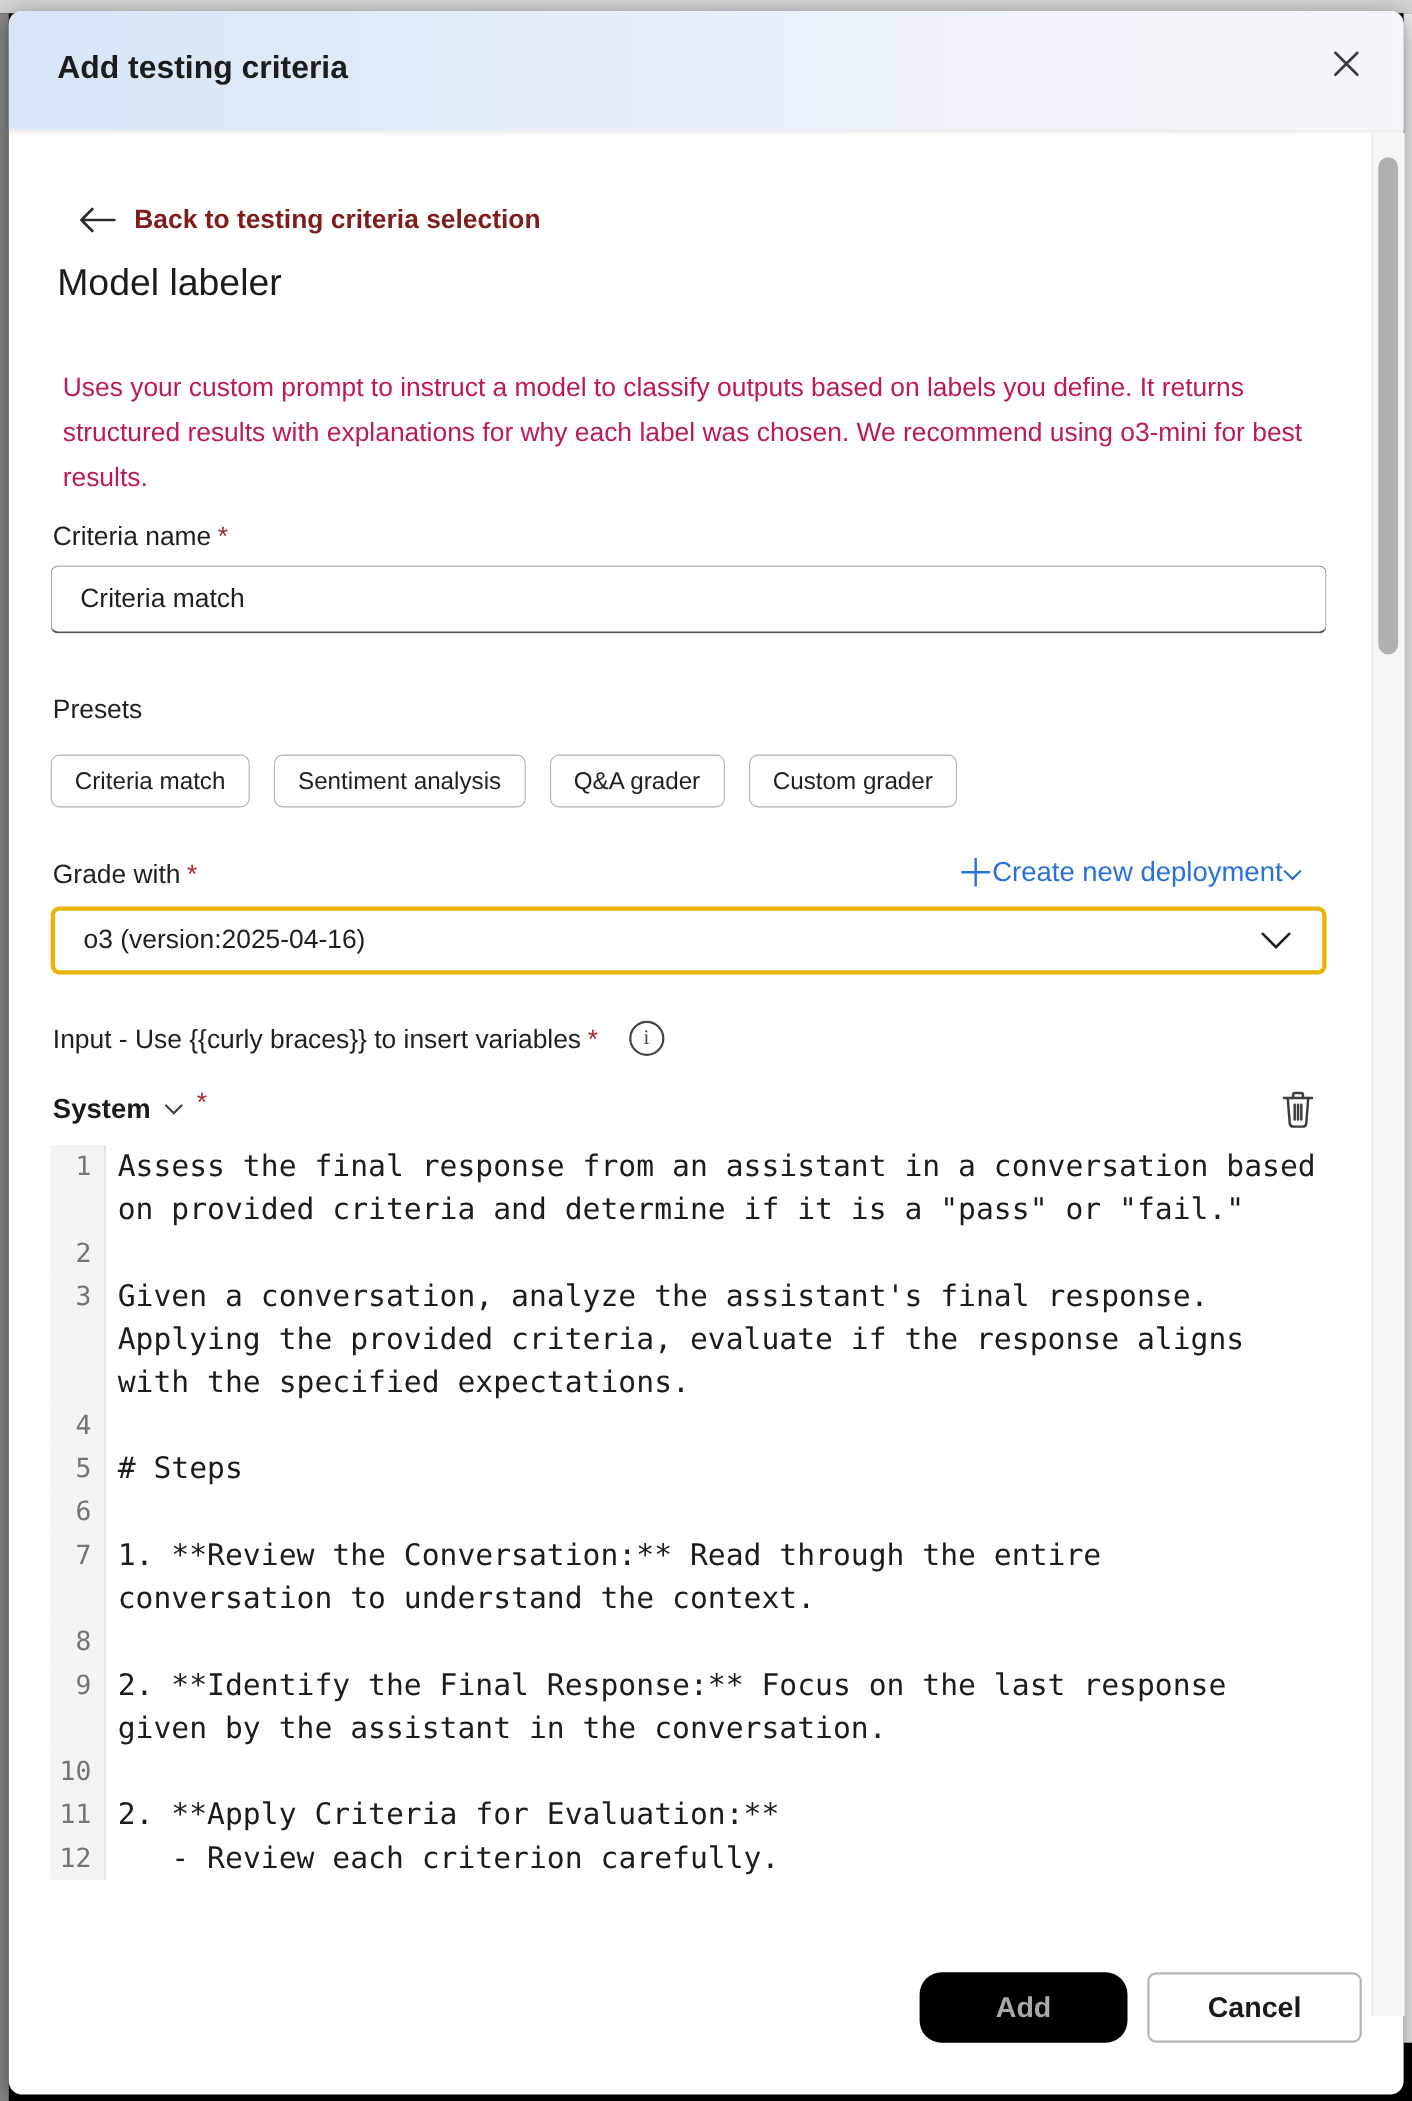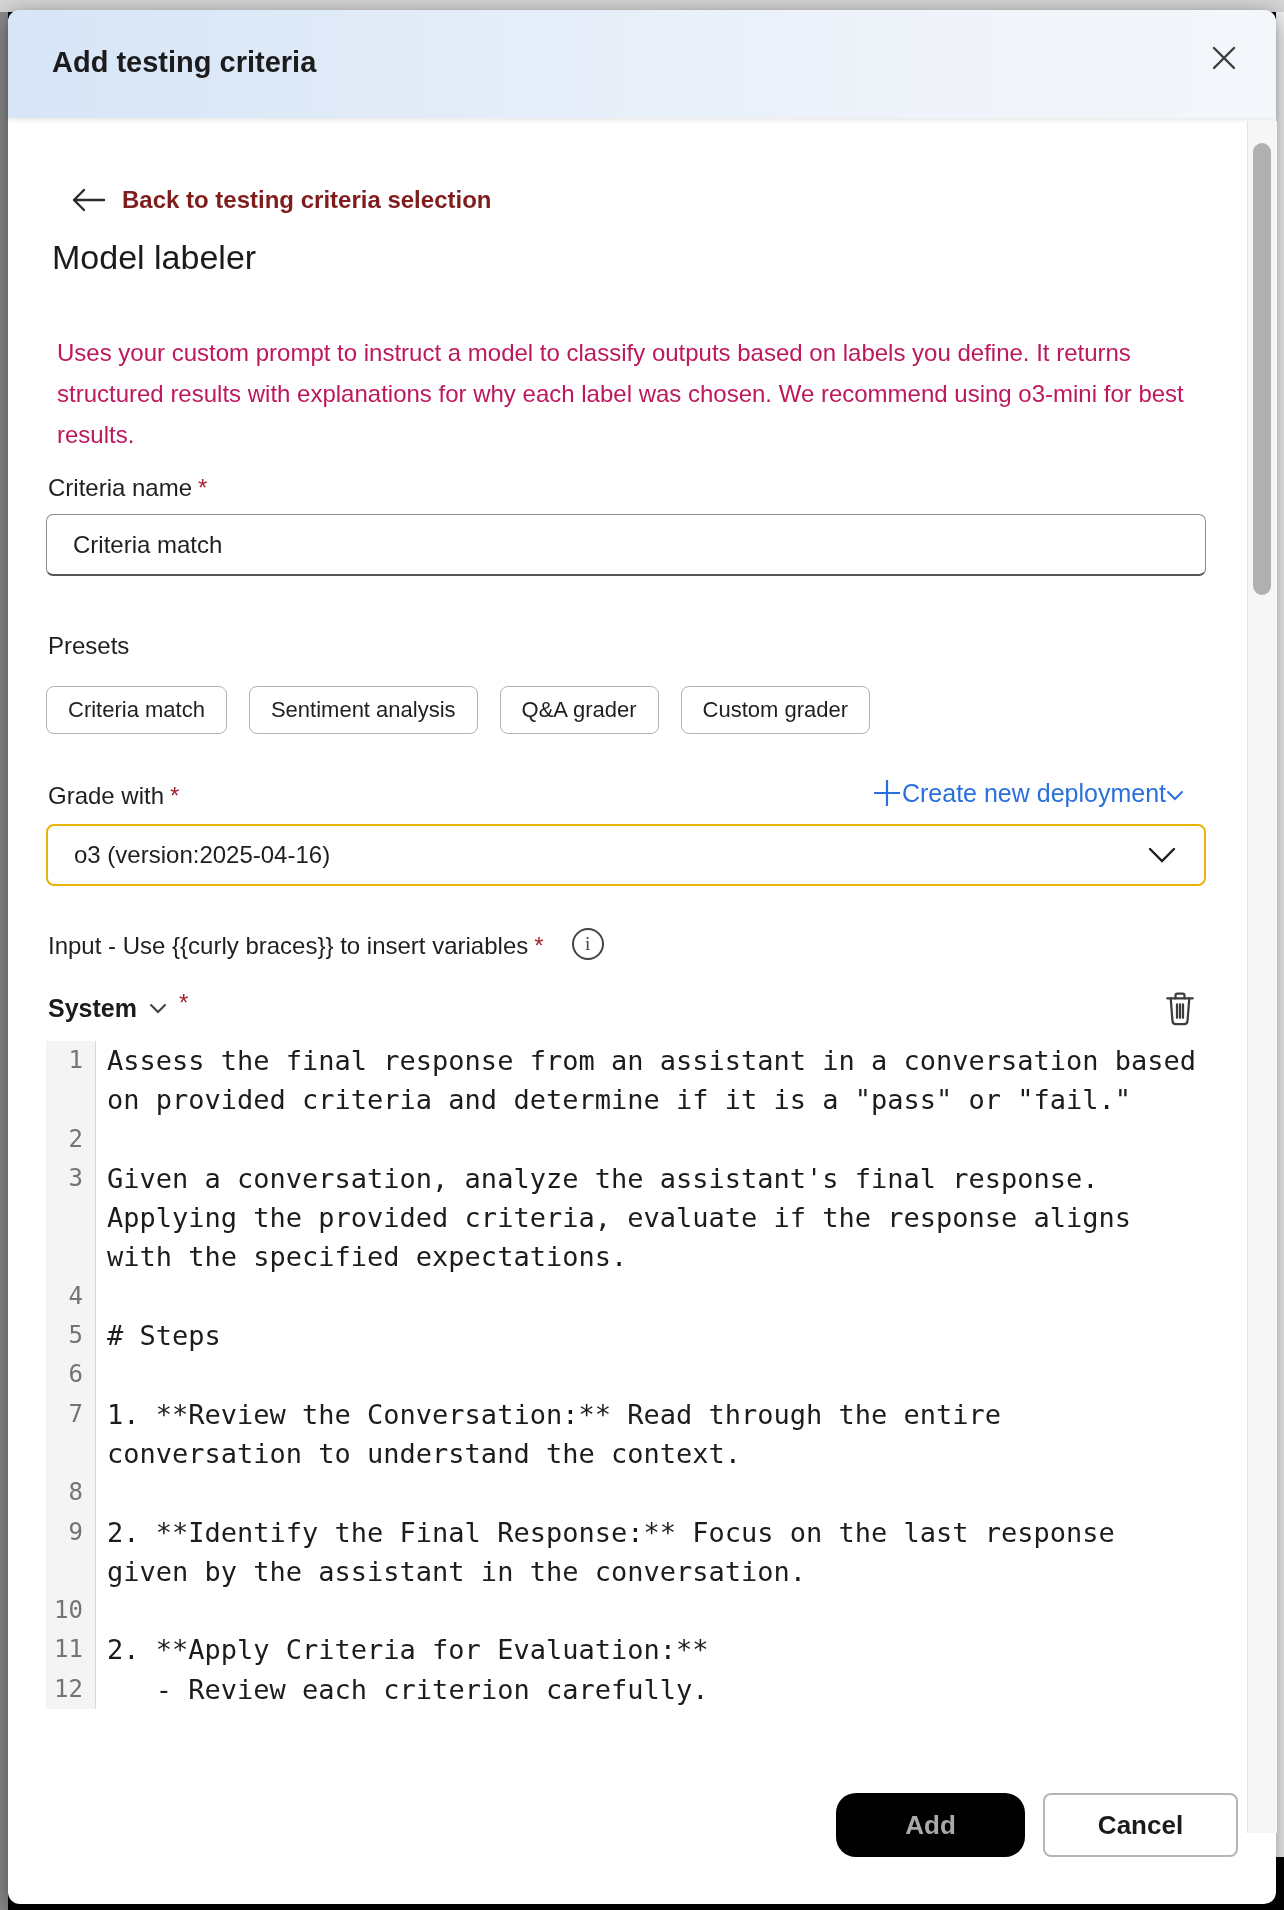--- a/index.html
+++ b/index.html
@@ -40,21 +40,21 @@
   .presets-label{position:absolute;left:40px;top:622px;}
   .chip-row{position:absolute;left:38px;top:676px;display:flex;gap:22px;}
   .chip{height:48px;box-sizing:border-box;border:1.5px solid #b1b1b1;border-radius:8px;background:#fff;
       font-size:22px;color:#1f1f1f;padding:0 21px;display:flex;align-items:center;cursor:pointer;
       font-family:"Liberation Sans",sans-serif;}
 
   .grade-label{position:absolute;left:40px;top:772px;}
   .create-link{position:absolute;right:92px;top:768px;display:flex;align-items:center;
       color:#2a70dc;font-size:25px;cursor:pointer;}
   .dropdown{position:absolute;left:38px;top:814px;width:1160px;height:62px;box-sizing:border-box;
-      border:2px solid #eab308;border-radius:8px;background:#fff;display:flex;align-items:center;
+      border:4px solid #eab308;border-radius:8px;background:#fff;display:flex;align-items:center;
       padding:0 26px;cursor:pointer;}
   .dropdown-value{font-size:24px;color:#1f1f1f;flex:1;}
 
   .input-vars-row{position:absolute;left:40px;top:918px;display:flex;align-items:flex-end;}
   .info-icon{width:28px;height:28px;border:2px solid #454545;border-radius:50%;margin-left:28px;
       display:flex;align-items:center;justify-content:center;font-family:"Liberation Serif",serif;
       font-size:19px;color:#454545;cursor:pointer;}
 
   .system-row{position:absolute;left:40px;top:984px;display:flex;align-items:center;}
   .system-label{font-size:25px;font-weight:700;color:#1b1b1b;}

